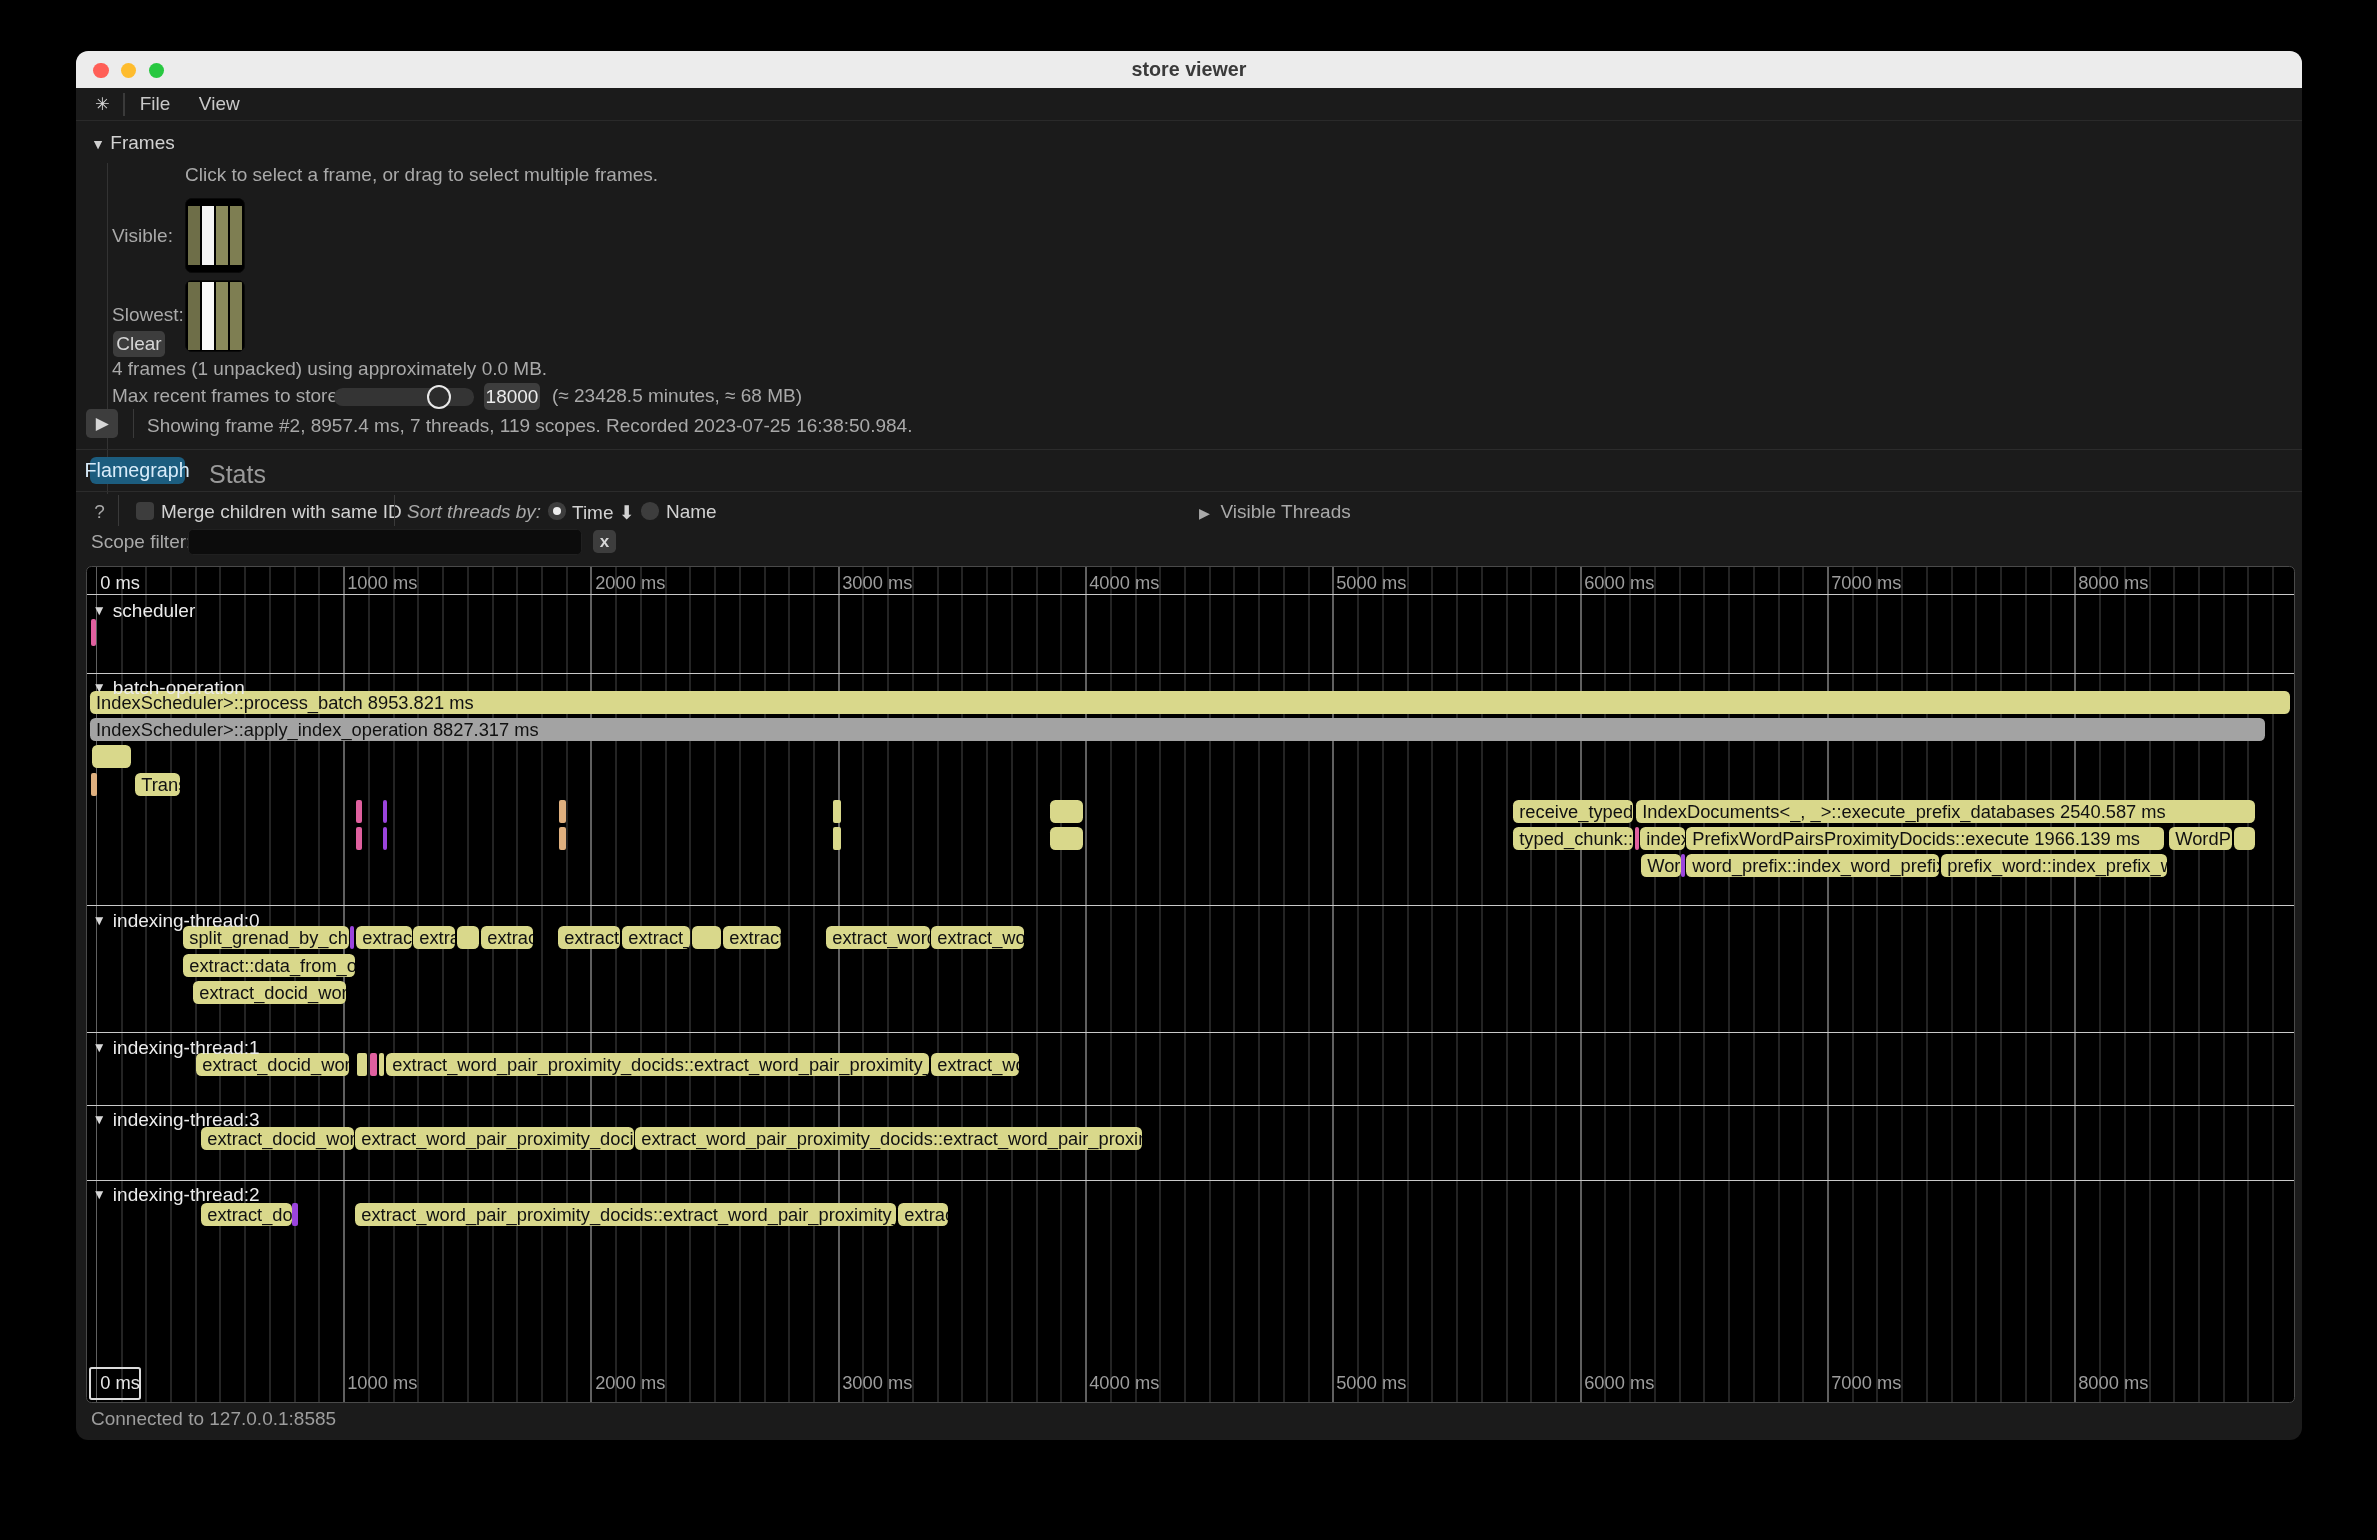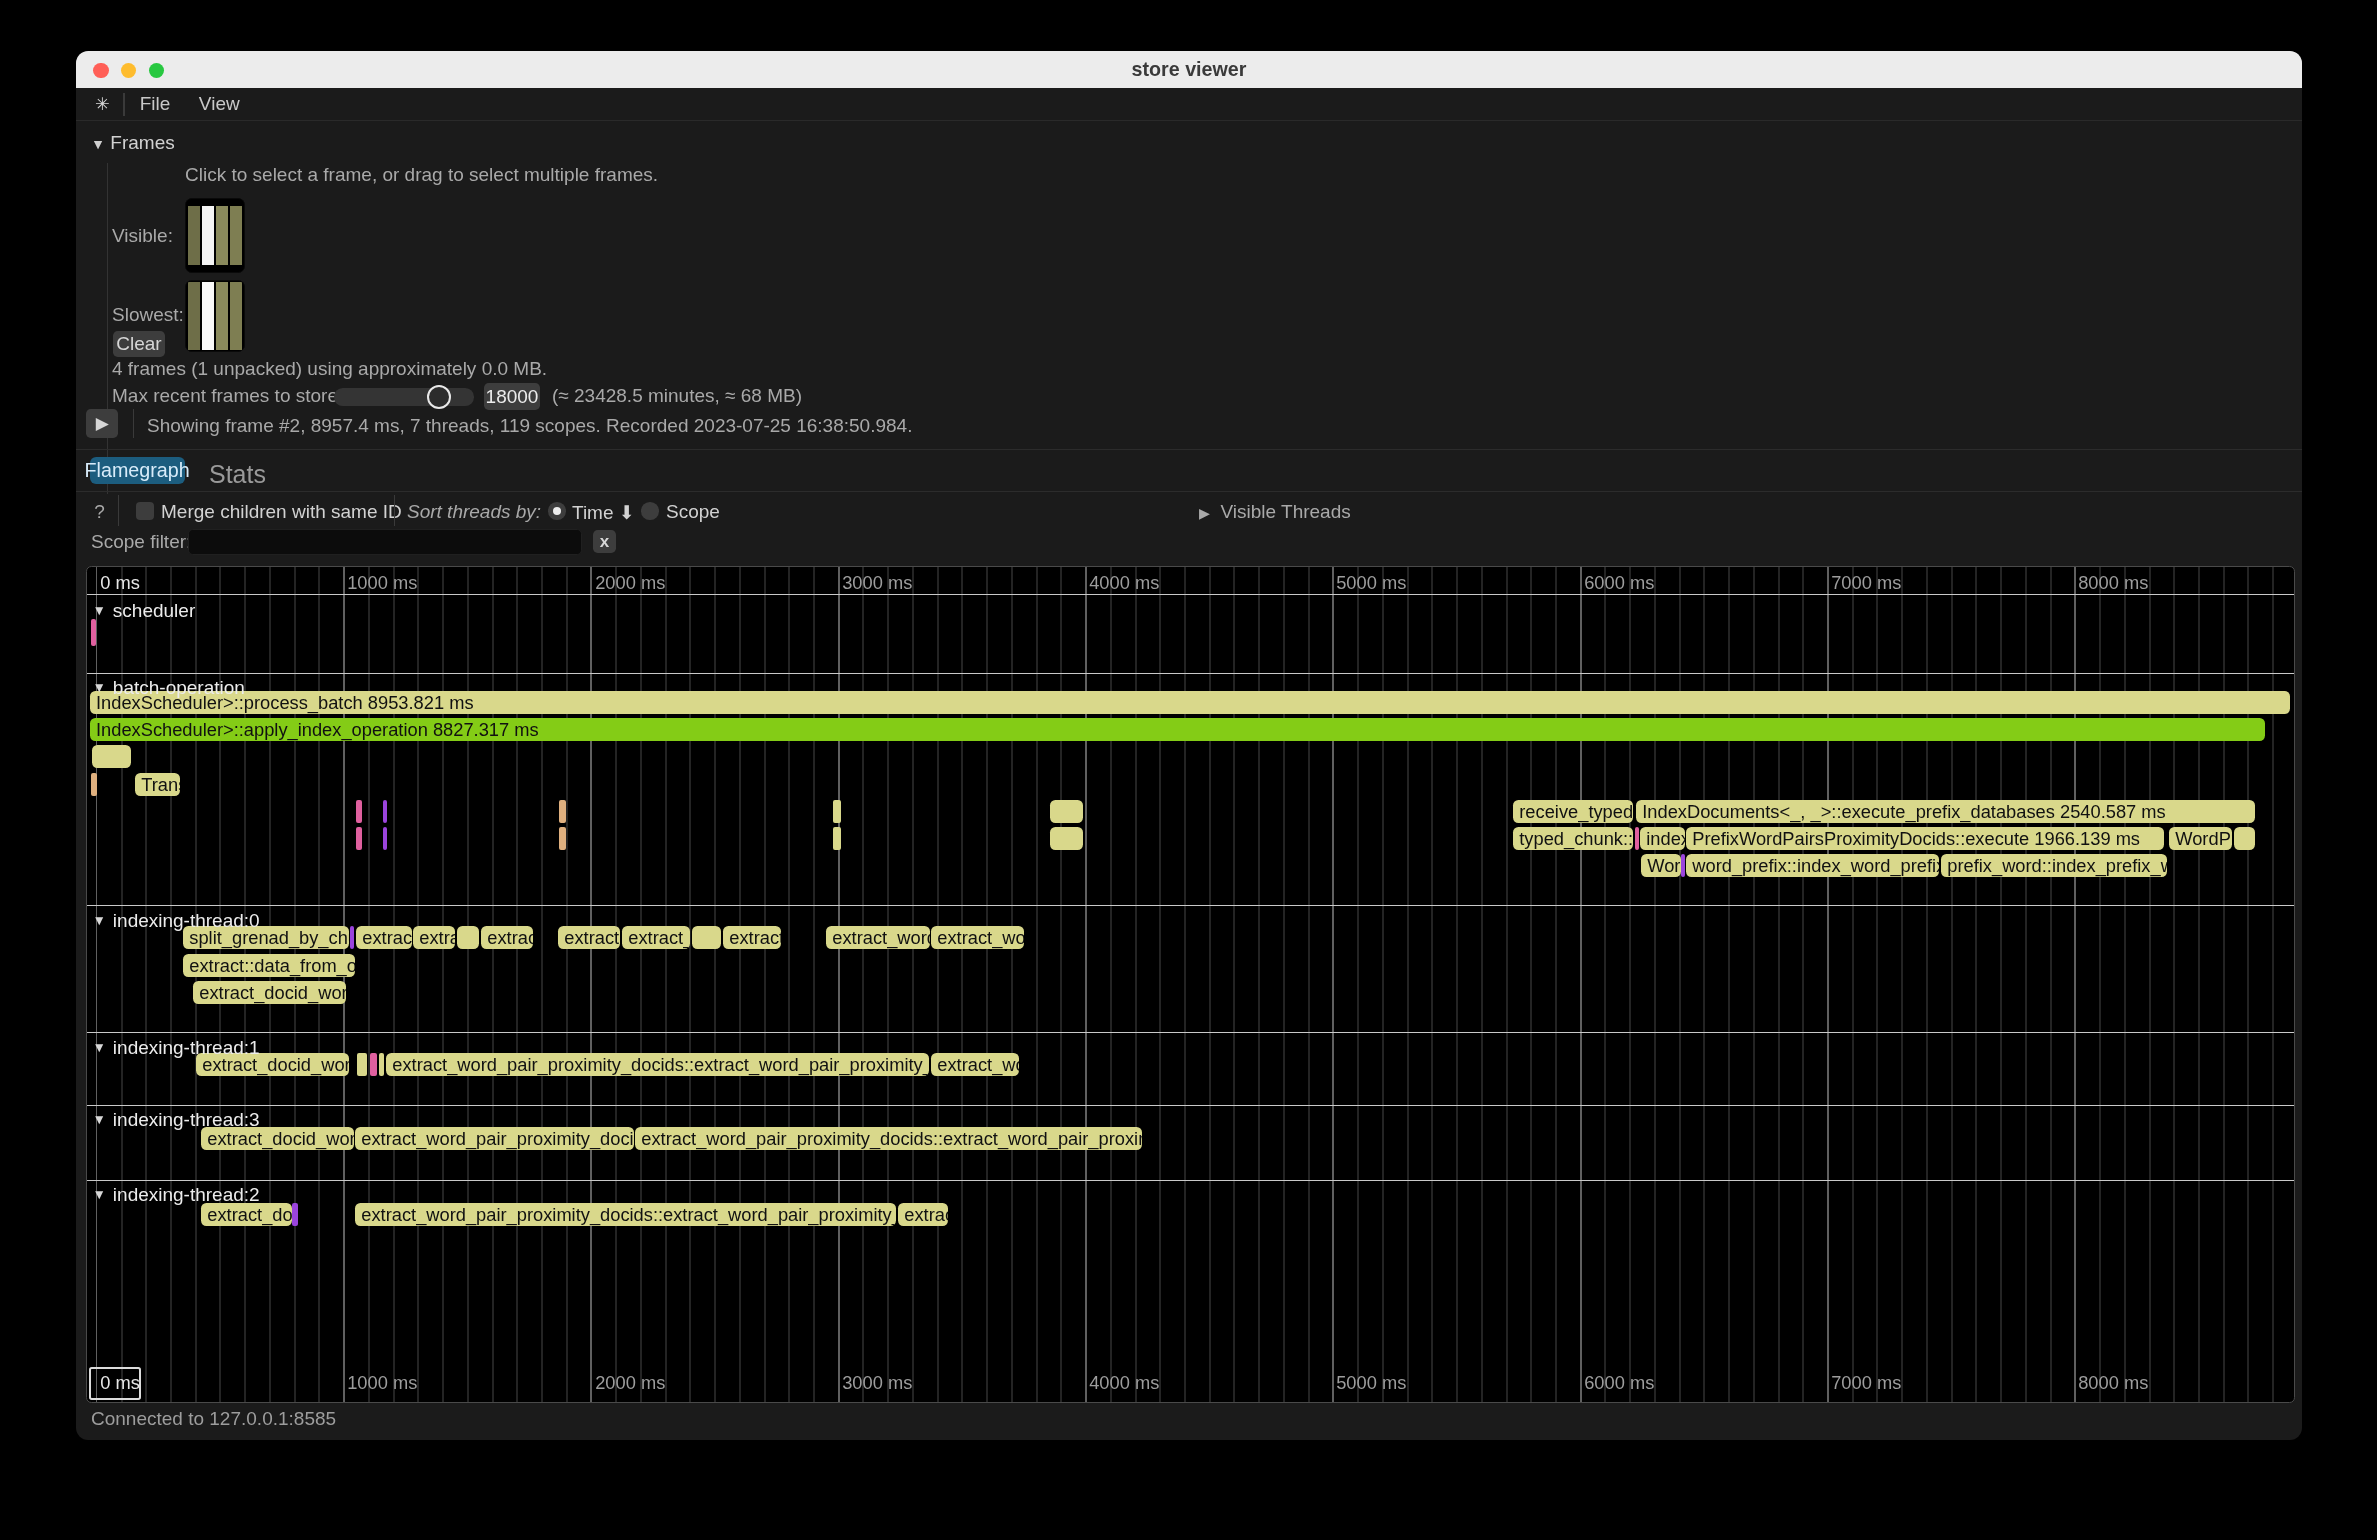--- a/index.html
+++ b/index.html
@@ -122,21 +122,21 @@
   <div class="vsep" style="left:42px; top:444px; height:31px;"></div>
   <div class="checkbox" style="left:60px; top:451px;"></div>
   <div class="txt txt-bright" style="left:85px; top:450px;">Merge children with same ID</div>
   <div class="vsep" style="left:318px; top:444px; height:31px;"></div>
   <div class="txt" style="left:331px; top:450px;font-style:italic;">Sort threads by:</div>
   <div class="radio" style="left:472px; top:451px;">
       <div class="dot"></div>
     </div>
   <div class="txt txt-bright" style="left:496px; top:450px;"><span>Time</span> <span>⬇</span></div>
   <div class="radio" style="left:565px; top:451px;"></div>
-  <div class="txt txt-bright" style="left:590px; top:450px;">Scope</div>
+  <div class="txt txt-bright" style="left:590px; top:450px;">Name</div>
   <div class="txt" style="left:1123px; top:450px;"><span style="font-size:14.2px;">▶</span>&nbsp;&nbsp;<span>Visible Threads</span></div>
 
   <div class="txt" style="left:15px; top:480px;">Scope filter:</div>
   <div class="scope-input" style="left:112px; top:478px; width:394px; height:26px;"><span></span></div>
   <div class="xclear-btn" style="left:517px; top:479px; width:23px; height:23px; font-weight:bold; font-size:17px;">x</div>
 
   <div class="flame" id="flame">
       <div class="gridline" style="left: 8.8px; background: rgb(96, 96, 96); z-index: 1;"></div>
       <div class="gridline" style="left: 34px; background: rgb(36, 36, 36); z-index: 1;"></div>
       <div class="gridline" style="left: 58px; background: rgb(36, 36, 36); z-index: 1;"></div>
@@ -248,21 +248,21 @@
       <div class="axis-label" style="left: 1497px; top: 5.4px; z-index: 4;">6000 ms</div>
       <div class="axis-label" style="left: 1497px; top: 805px; z-index: 4;">6000 ms</div>
       <div class="axis-label" style="left: 1744px; top: 5.4px; z-index: 4;">7000 ms</div>
       <div class="axis-label" style="left: 1744px; top: 805px; z-index: 4;">7000 ms</div>
       <div class="axis-label" style="left: 1991px; top: 5.4px; z-index: 4;">8000 ms</div>
       <div class="axis-label" style="left: 1991px; top: 805px; z-index: 4;">8000 ms</div>
       <div class="thread-header" style="left: 5.4px; top: 33px; z-index: 4;"><span class="tri">▼</span><span>scheduler</span></div>
       <div class="flame-bar tiny" style="left: 4.1px; top: 52px; width: 4.7px; height: 27px; background: rgb(224, 96, 159); z-index: 3;"></div>
       <div class="thread-header" style="left: 5.4px; top: 110px; z-index: 4;"><span class="tri">▼</span><span>batch-operation</span></div>
       <div class="flame-bar" style="left: 2.7px; top: 124px; width: 2200px; height: 23px; background: rgb(217, 216, 139); z-index: 3;">IndexScheduler&gt;::process_batch 8953.821 ms</div>
-      <div class="flame-bar" style="left: 2.7px; top: 151px; width: 2175px; height: 23px; background: #84cc16; z-index: 3;">IndexScheduler&gt;::apply_index_operation 8827.317 ms</div>
+      <div class="flame-bar" style="left: 2.7px; top: 151px; width: 2175px; height: 23px; background: #a3a3a3; z-index: 3;">IndexScheduler&gt;::apply_index_operation 8827.317 ms</div>
       <div class="flame-bar" style="left: 4.7px; top: 178px; width: 39px; height: 23px; background: rgb(217, 216, 139); z-index: 3;"></div>
       <div class="flame-bar tiny" style="left: 4.1px; top: 206px; width: 5.4px; height: 23px; background: rgb(223, 176, 127); z-index: 3;"></div>
       <div class="flame-bar" style="left: 48px; top: 206px; width: 45px; height: 23px; background: rgb(217, 216, 139); z-index: 3;">Trans</div>
       <div class="flame-bar tiny" style="left: 269px; top: 233px; width: 6.1px; height: 23px; background: rgb(224, 96, 159); z-index: 3;"></div>
       <div class="flame-bar tiny" style="left: 296px; top: 233px; width: 4.1px; height: 23px; background: rgb(155, 68, 221); z-index: 3;"></div>
       <div class="flame-bar tiny" style="left: 472px; top: 233px; width: 6.8px; height: 23px; background: rgb(223, 176, 127); z-index: 3;"></div>
       <div class="flame-bar tiny" style="left: 746px; top: 233px; width: 8.1px; height: 23px; background: rgb(217, 216, 139); z-index: 3;"></div>
       <div class="flame-bar" style="left: 963px; top: 233px; width: 33px; height: 23px; background: rgb(217, 216, 139); z-index: 3;"></div>
       <div class="flame-bar" style="left: 1426px; top: 233px; width: 120px; height: 23px; background: rgb(217, 216, 139); z-index: 3;">receive_typed_</div>
       <div class="flame-bar" style="left: 1549px; top: 233px; width: 619px; height: 23px; background: rgb(217, 216, 139); z-index: 3;">IndexDocuments&lt;_, _&gt;::execute_prefix_databases 2540.587 ms</div>

